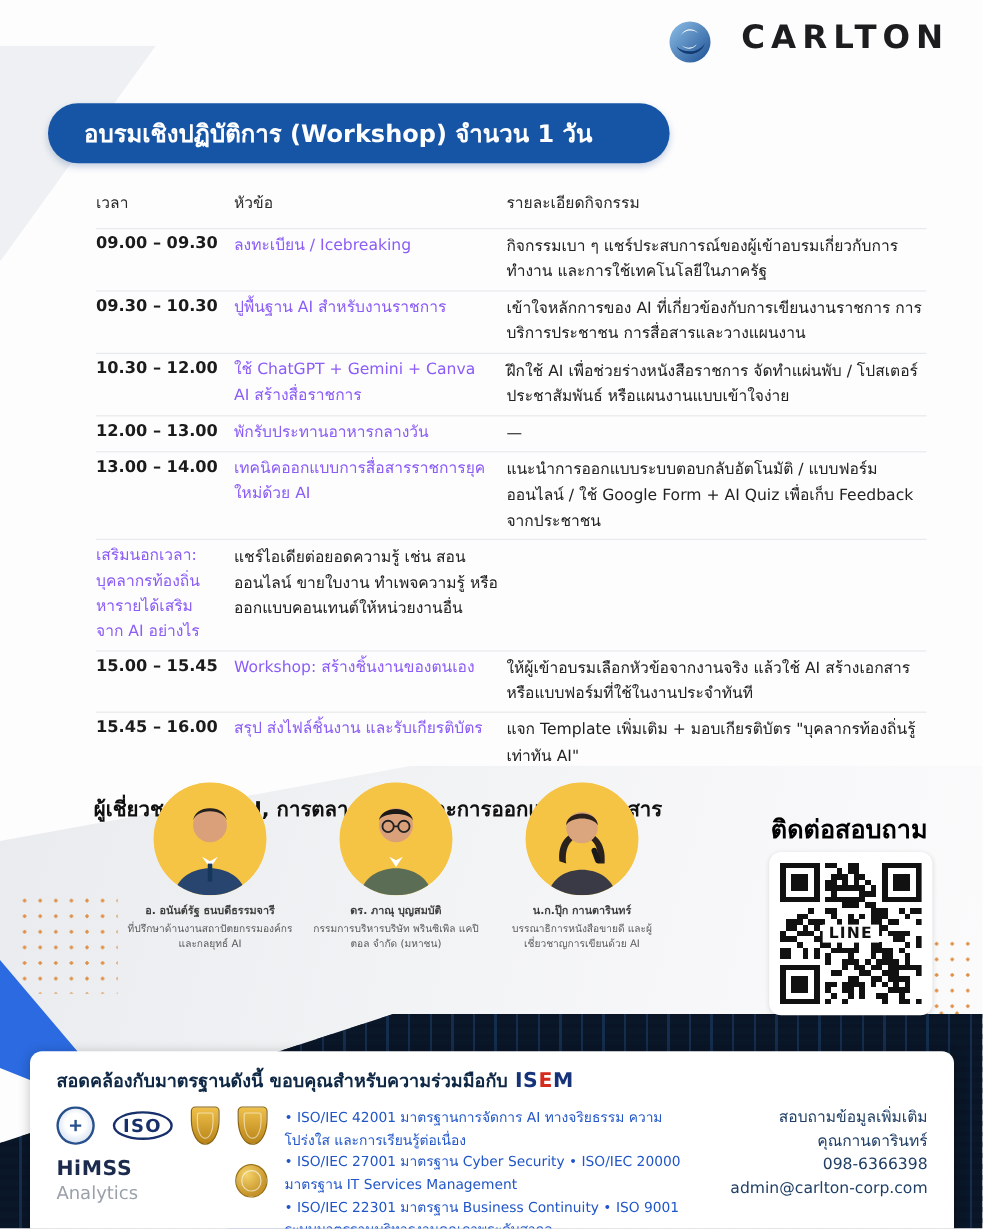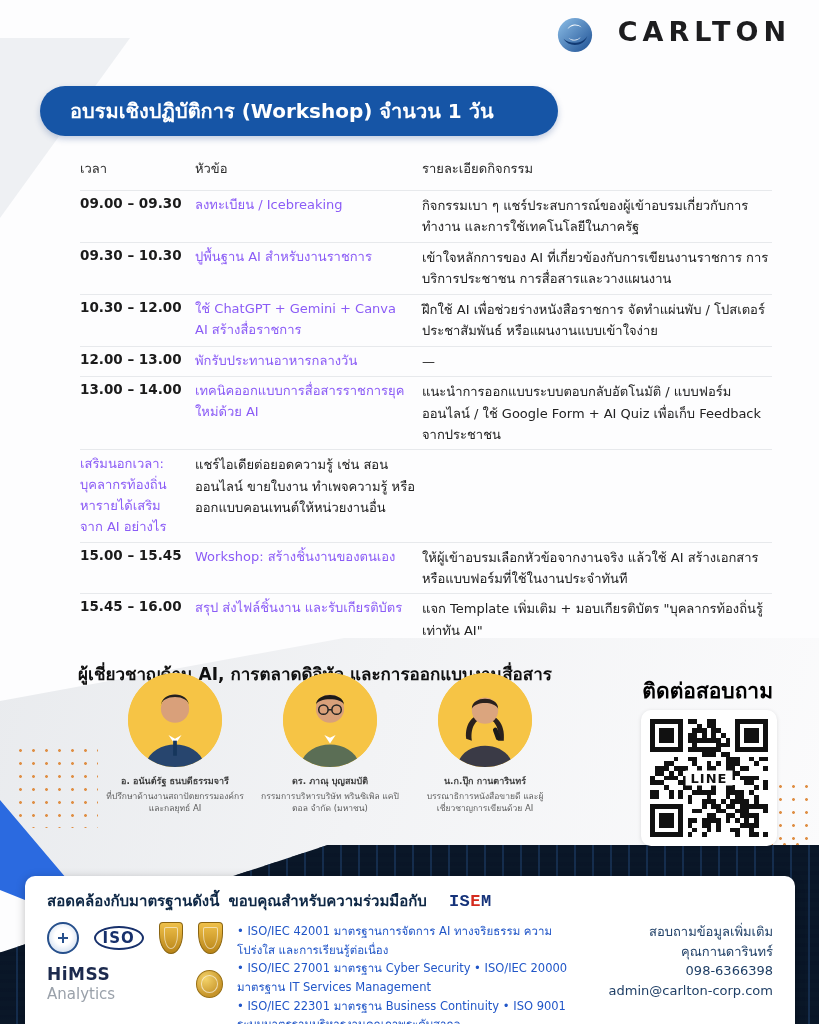--- a/index.html
+++ b/index.html
@@ -43,42 +43,42 @@
   .thead,.trow{display:grid;grid-template-columns:114px 226px 1fr;column-gap:1px;}
   .thead{font-size:13px;color:#2a2a2a;padding-bottom:11px;}
   .trow{padding:4px 0;border-top:1px solid #e7e9ec;}
   .t-time{font-size:13.5px;font-weight:700;color:#1b1b1b;}
   .t-topic{font-size:13px;color:#8b5cf6;line-height:1.6;padding-right:14px;}
   .t-detail{font-size:13px;color:#222;line-height:1.65;}
 
   
   .speakers-title{position:absolute;left:55px;top:660px;width:520px;text-align:center;
     font-size:17px;font-weight:700;color:#101010;z-index:4;}
-  .speakers-row{position:absolute;left:100px;top:673px;width:460px;display:flex;
+  .speakers-row{position:absolute;left:100px;top:652px;width:460px;display:flex;
     justify-content:space-between;z-index:4;}
   .speaker{width:150px;text-align:center;}
   .avatar{width:94px;height:94px;border-radius:50%;overflow:hidden;background:#f6c445;margin:0 auto;}
   .avatar svg{display:block;width:100%;height:100%;}
   .sp-name{margin-top:8px;font-size:9px;font-weight:600;color:#3d3d3d;line-height:1.5;}
   .sp-role{font-size:8.5px;color:#5a5a5a;line-height:1.5;margin-top:1px;}
 
   
   .qr-title{position:absolute;right:46px;top:674px;font-size:21px;font-weight:800;color:#000;z-index:4;}
   .qr-box{position:absolute;left:641px;top:710px;width:136px;height:136px;background:#fff;
     border-radius:10px;z-index:4;display:flex;align-items:center;justify-content:center;
     box-shadow:0 1px 4px rgba(0,0,0,.12);}
   .qr-box svg{width:118px;height:118px;}
   .qr-label{position:absolute;left:50%;top:50%;transform:translate(-50%,-50%);background:#fff;
     padding:0 5px;font-size:13px;font-weight:800;letter-spacing:1px;color:#111;}
 
   
   .footer-card{position:absolute;left:25px;top:876px;width:770px;min-height:132px;background:#fff;
     border-radius:10px;z-index:5;box-sizing:border-box;padding:13px 22px 14px;
     box-shadow:0 2px 10px rgba(0,0,0,.25);}
-  .fc-row1{display:flex;align-items:center;gap:22px;font-family:Liberation Mono, monospace;}
+  .fc-row1{display:flex;align-items:center;gap:6px;}
   .fc-title{font-size:15px;font-weight:700;color:#0e2745;}
   .isem{display:inline-flex;line-height:1;}
   .isem-letters{font-size:17px;font-weight:800;color:#16337a;letter-spacing:.5px;}
   .isem-letters .red{color:#d42b1e;}
   .isem-bar{height:5px;background:#16337a;margin-top:2px;border-bottom:2px solid #d42b1e;}
   .fc-row2{display:flex;gap:14px;margin-top:9px;}
   .logos-col{width:176px;flex:none;}
   .logo-line{display:flex;align-items:center;gap:15px;}
   .logo-line + .logo-line{margin-top:10px;}
   .emblem{width:32px;height:32px;border-radius:50%;border:2px solid #27508c;box-sizing:border-box;

